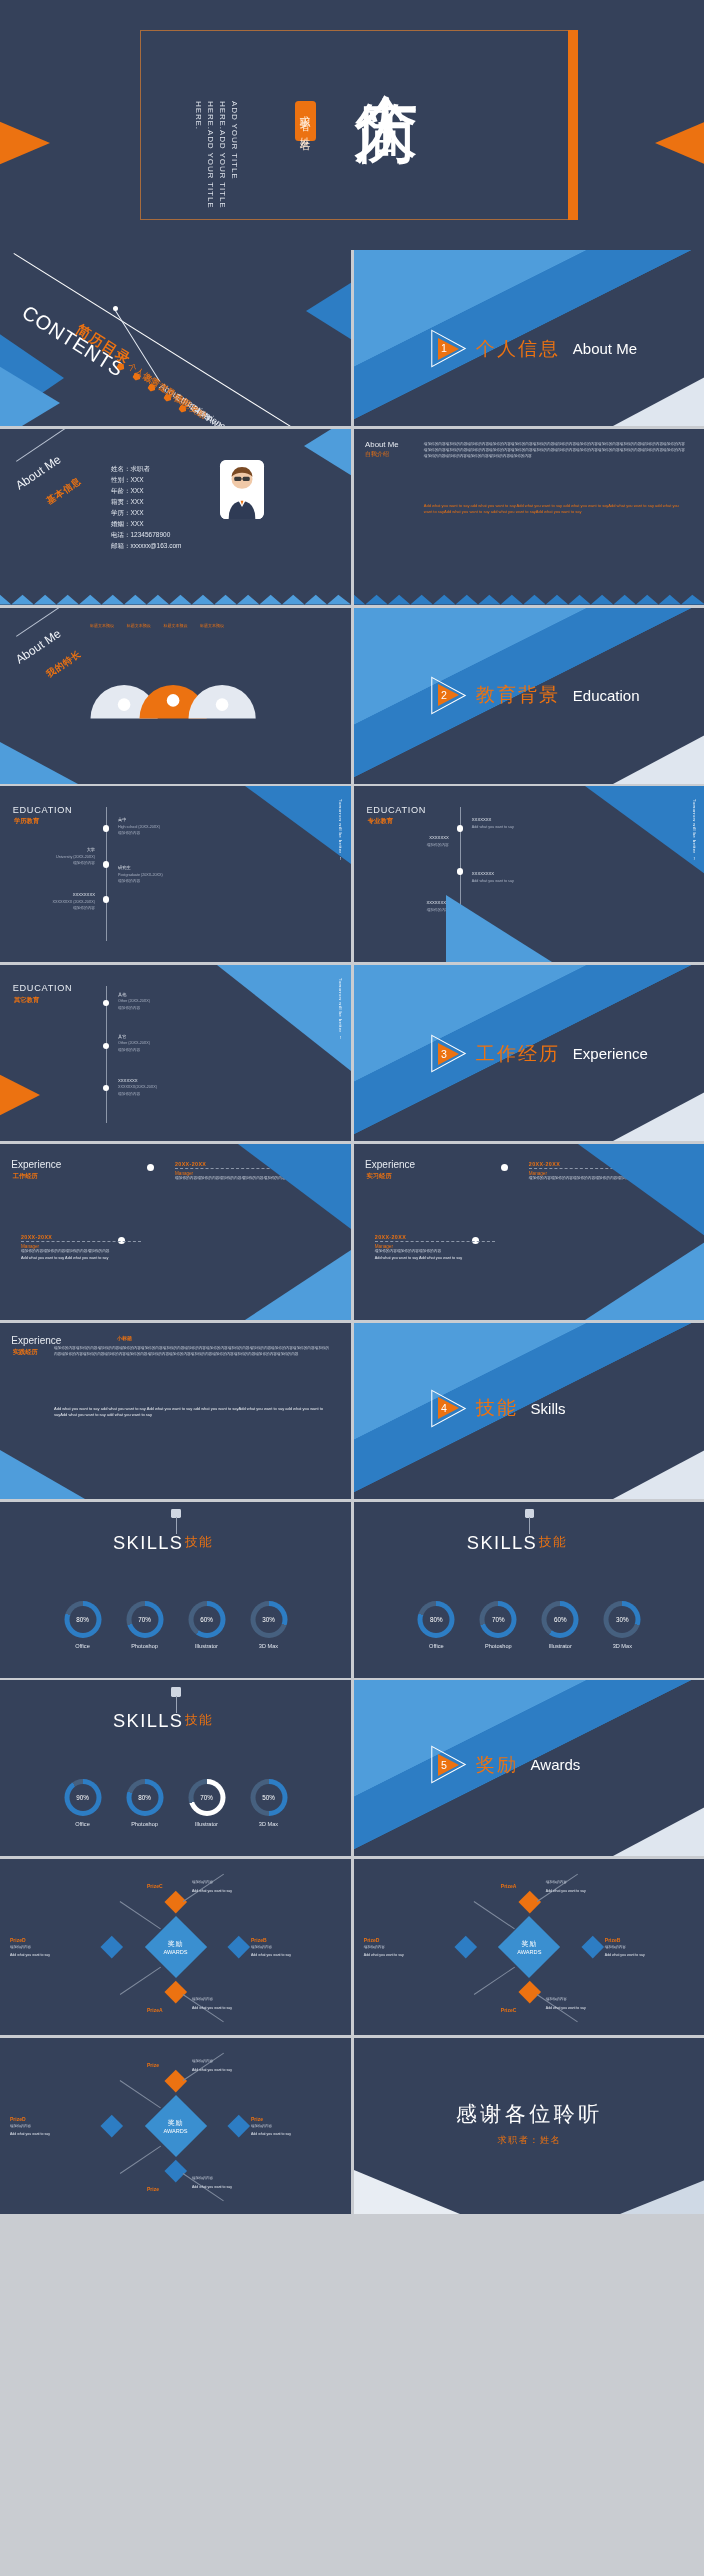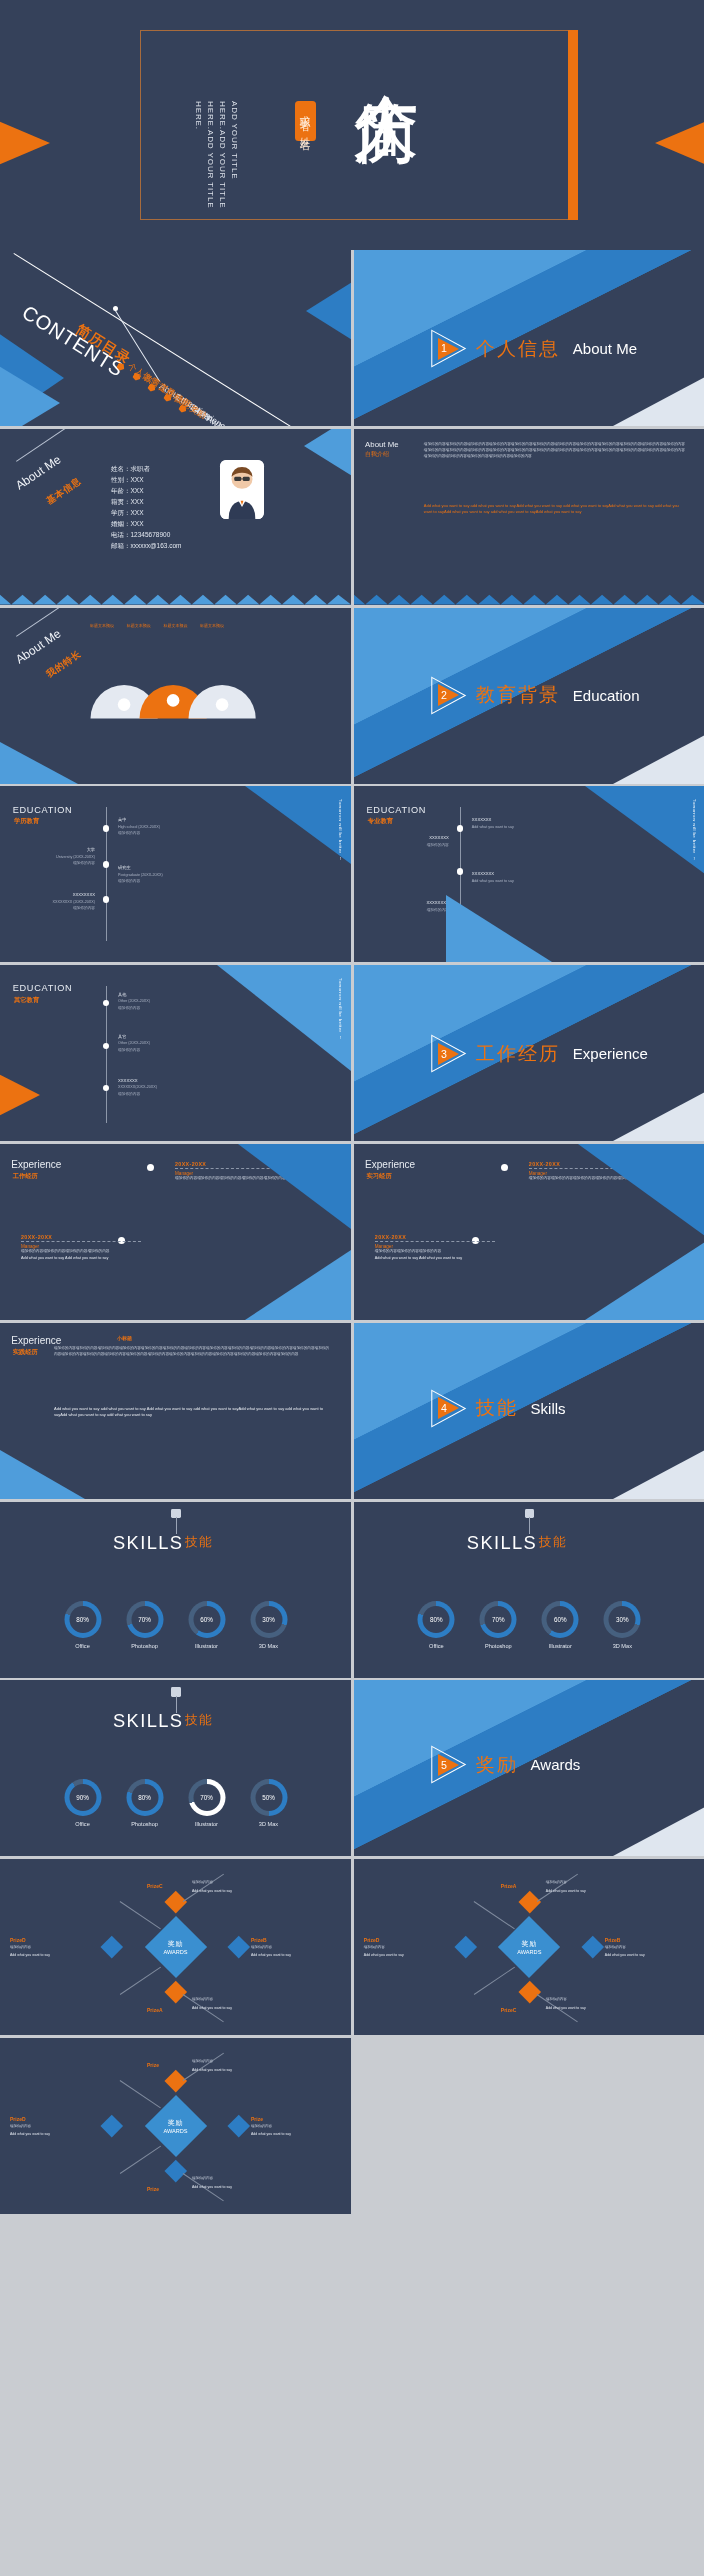--- a/index.html
+++ b/index.html
@@ -772,16 +772,22 @@
 
       <div class="aw-lab" style="left:251px;top:78px;">Prize</div>
       <div class="aw-txt" style="left:251px;top:86px;">增加你的内容</div>
       <div class="aw-txten" style="left:251px;top:94px;">Add what you want to say</div>
 
       <div class="aw-lab" style="left:147px;top:148px;">Prize</div>
       <div class="aw-txt" style="left:192px;top:138px;">增加你的内容</div>
       <div class="aw-txten" style="left:192px;top:147px;">Add what you want to say</div>
     </div>
 
+    <div class="half">
+      <div class="th-title">感谢各位聆听</div>
+      <div class="th-sub">求职者：姓名</div>
+      <div class="th-wtri"></div>
+      <div class="th-wtri2"></div>
+    </div>
   </div>
 
 </div>
 
 
 </body></html>

